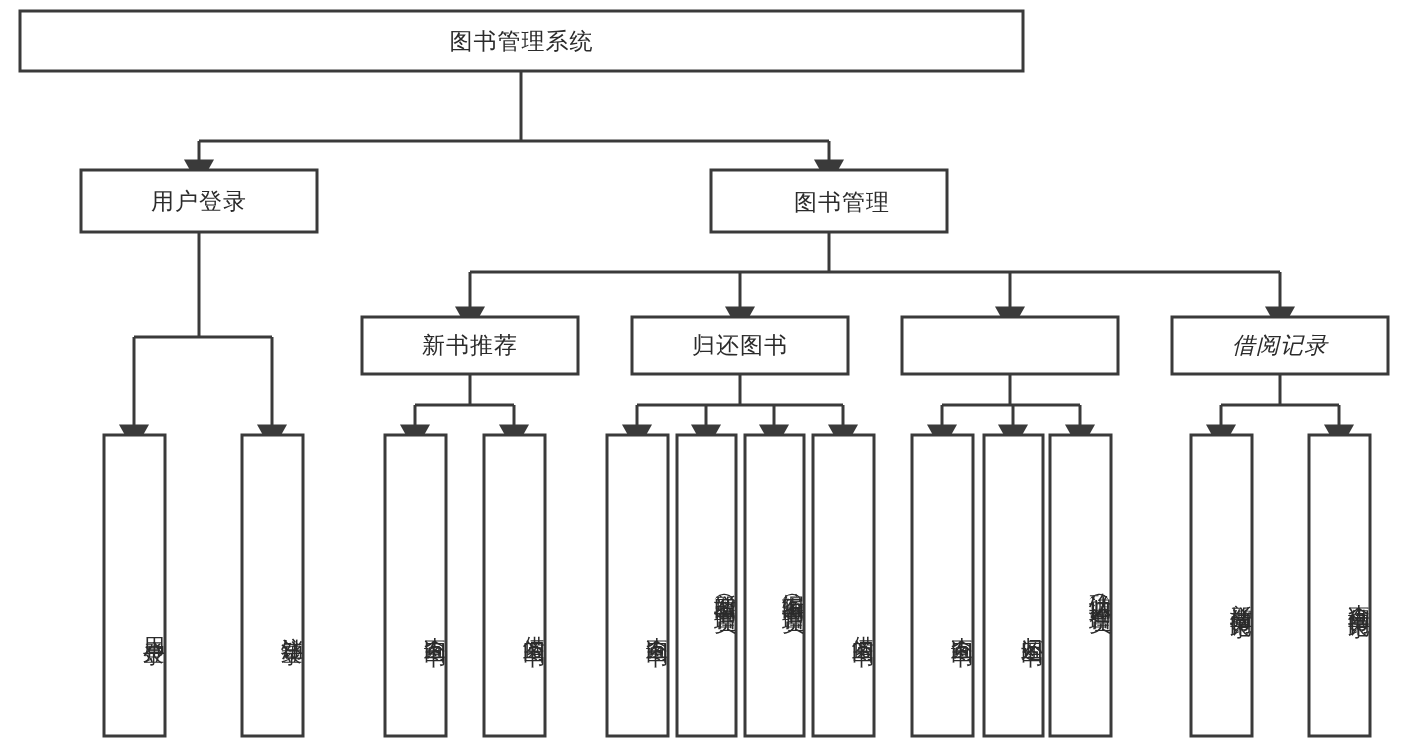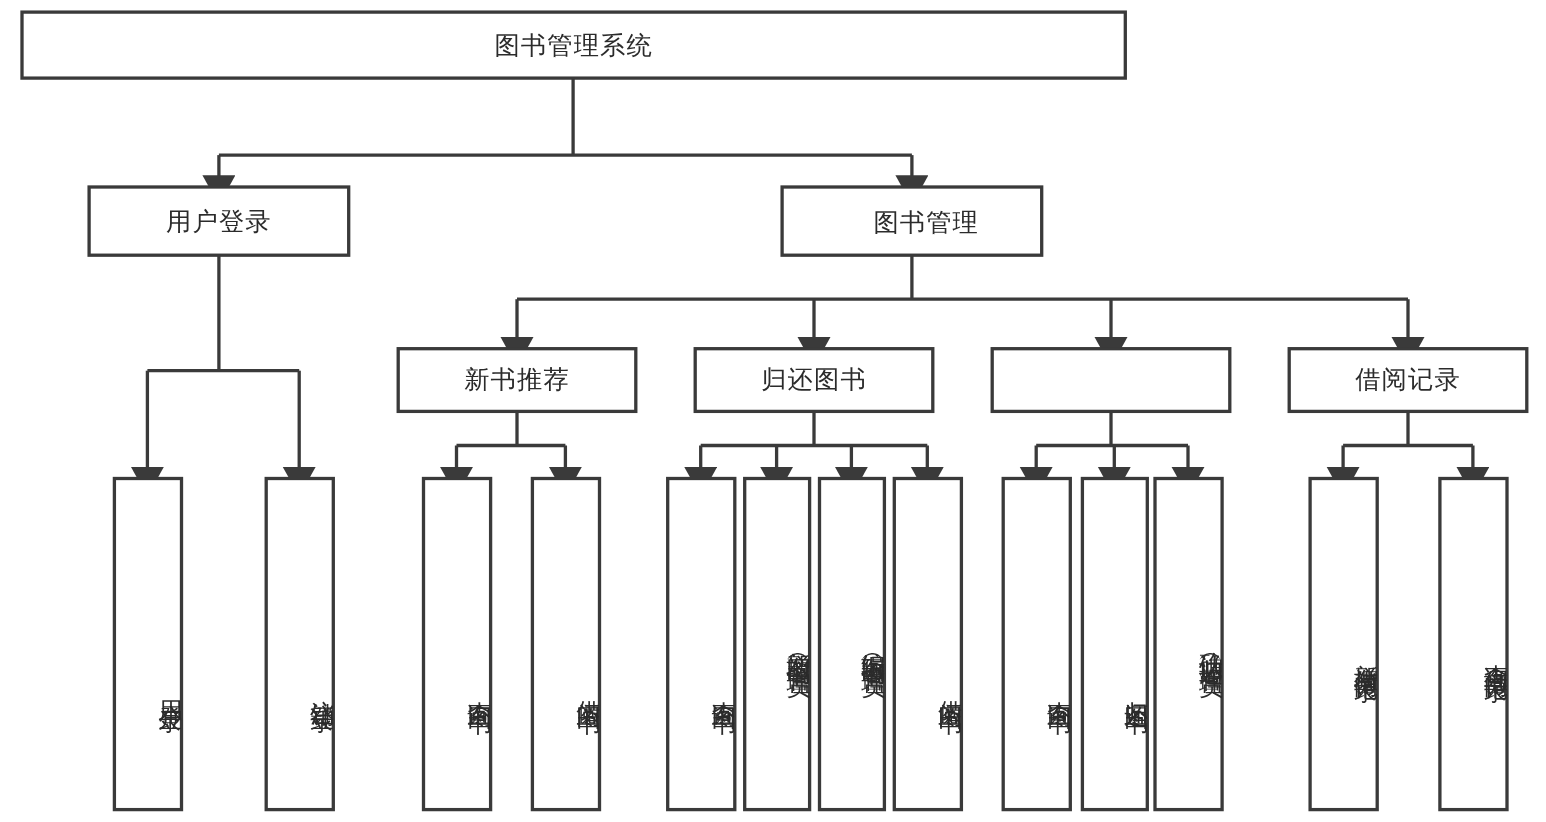--- a/index.html
+++ b/index.html
@@ -171,21 +171,21 @@
     <rect class="node-box" x="1309" y="435" width="61" height="301"></rect>
   </svg>
 
   <div class="node-label-h" style="left:20px; top:11px; width:1003px; height:60px;">图书管理系统</div>
 
   <div class="node-label-h" style="left:81px; top:170px; width:236px; height:62px;">用户登录</div>
   <div class="node-label-h" style="left:711px; top:170px; width:236px; height:64px;padding-left:13px;">图书管理</div>
 
   <div class="node-label-h" style="left:362px; top:317px; width:216px; height:57px;">新书推荐</div>
   <div class="node-label-h" style="left:632px; top:317px; width:216px; height:57px;">归还图书</div>
-  <div class="node-label-h" style="left:1172px; top:317px; width:216px; height:57px;">借阅记录</div>
+  <div class="node-label-h" style="left:1172px; top:317px; width:216px; height:57px;font-style:italic;">借阅记录</div>
 
   <div class="node-label-v" style="left:104px; top:505px; width:61px; height:240px;">用户登录</div>
   <div class="node-label-v" style="left:242px; top:505px; width:61px; height:240px;">注销登录</div>
   <div class="node-label-v" style="left:385px; top:505px; width:61px; height:240px;">查询图书</div>
   <div class="node-label-v" style="left:484px; top:505px; width:61px; height:240px;">借阅图书</div>
   <div class="node-label-v" style="left:607px; top:505px; width:61px; height:240px;">查询图书</div>
   <div class="node-label-v" style="left:677px; top:443px; width:59px; height:290px;">新增图书（管理员）</div>
   <div class="node-label-v" style="left:745px; top:443px; width:59px; height:290px;">编辑图书（管理员）</div>
   <div class="node-label-v" style="left:813px; top:505px; width:61px; height:240px;">借阅图书</div>
   <div class="node-label-v" style="left:912px; top:505px; width:61px; height:240px;">查询图书</div>

